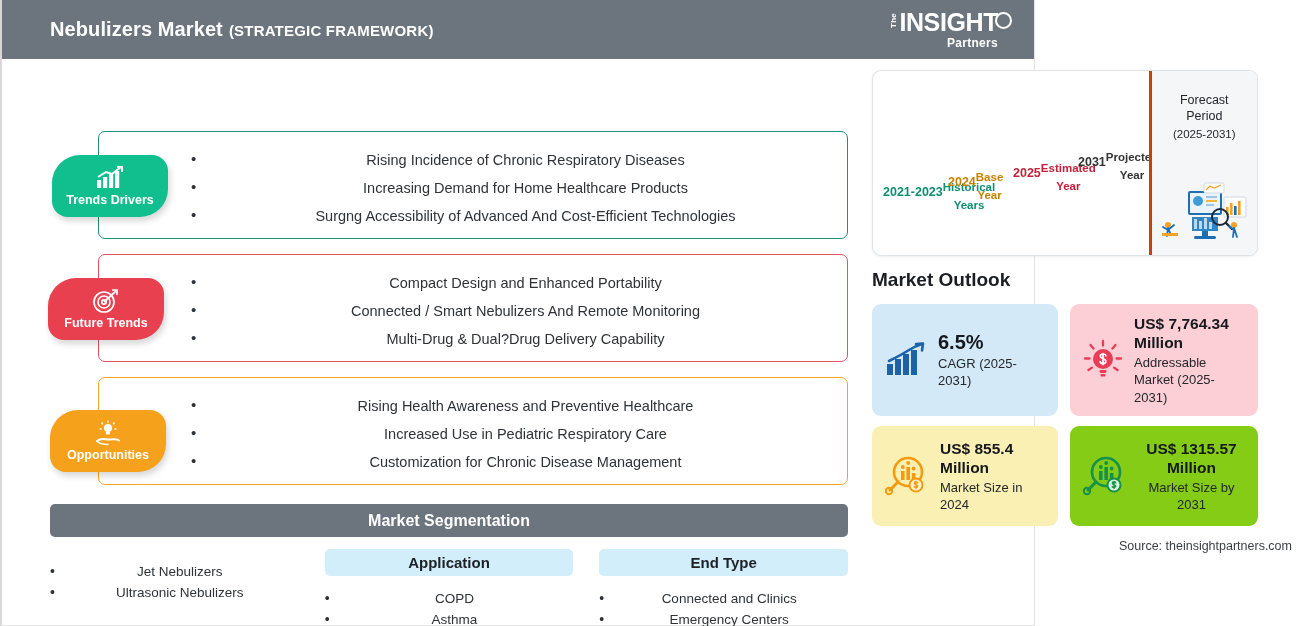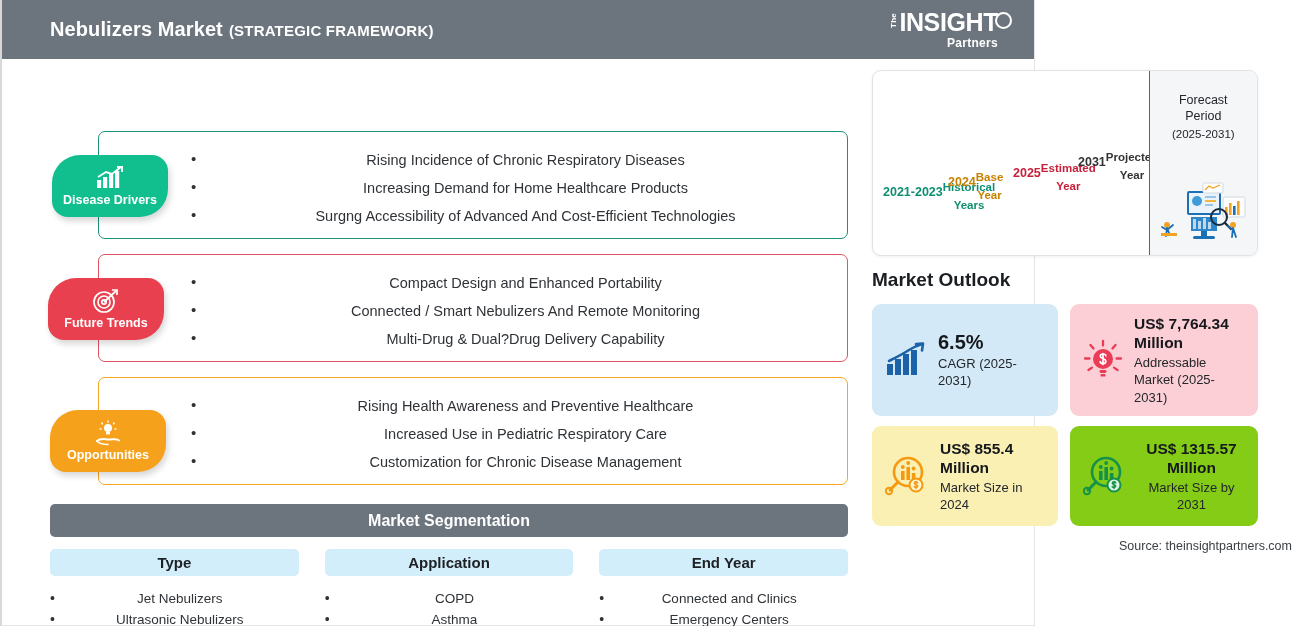--- a/index.html
+++ b/index.html
@@ -208,21 +208,21 @@
   }
   .bar-cap {
     font-size: 11.5px; font-weight: bold;
     text-align: center; line-height: 18px;
     margin-top: 5px;
   }
 
   .forecast-zone {
     width: 109px;
     background: #f4f6f8;
-    border-left: 1px solid #c2410c;
+    border-left: 3px solid #c2410c;
     border-radius: 0 9px 9px 0;
     position: relative;
     padding-top: 21px;
   }
   .forecast-txt {
     text-align: center;
     font-size: 12.5px;
     color: #23272b;
     line-height: 16px;
   }
@@ -301,21 +301,21 @@
         <div class="pill-icon">
           <svg width="30" height="24" viewBox="0 0 30 24">
             <rect x="2" y="14" width="4.2" height="8" fill="#fff"></rect>
             <rect x="8" y="11" width="4.2" height="11" fill="#fff"></rect>
             <rect x="14" y="8" width="4.2" height="14" fill="#fff"></rect>
             <rect x="20" y="5" width="4.2" height="17" fill="#fff"></rect>
             <path d="M3 11 L11 6 L17 8 L26 1" stroke="#fff" stroke-width="1.9" fill="none"></path>
             <path d="M22 1 L27 1 L27 6" stroke="#fff" stroke-width="1.9" fill="none"></path>
           </svg>
         </div>
-        <div class="pill-label">Disease Drivers</div>
+        <div class="pill-label">Trends Drivers</div>
       </div>
 
       <div class="factor-card red">
         <ul class="bullets">
           <li>Compact Design and Enhanced Portability</li>
           <li>Connected / Smart Nebulizers And Remote Monitoring</li>
           <li>Multi-Drug &amp; Dual?Drug Delivery Capability</li>
         </ul>
       </div>
       <div class="pill red">
@@ -347,37 +347,36 @@
             <path d="M4 21 C8 17.5 12 19.5 16 19.5 C20 19.5 24 18 26 20.5" stroke="#fff" stroke-width="2" fill="none" stroke-linecap="round"></path>
             <path d="M4 21 C6 23.5 10 24.5 15 24.5" stroke="#fff" stroke-width="1.6" fill="none" stroke-linecap="round"></path>
           </svg>
         </div>
         <div class="pill-label">Opportunities</div>
       </div>
 
       <div class="seg-title">Market Segmentation</div>
       <div class="seg-cols">
         <div class="seg-col">
-          <div class="seg-head">Type</div>
           <ul class="seg-list">
             <li>Jet Nebulizers</li>
             <li>Ultrasonic Nebulizers</li>
 
           </ul>
         </div>
         <div class="seg-col">
           <div class="seg-head">Application</div>
           <ul class="seg-list">
             <li>COPD</li>
             <li>Asthma</li>
 
           </ul>
         </div>
         <div class="seg-col">
-          <div class="seg-head">End Year</div>
+          <div class="seg-head">End Type</div>
           <ul class="seg-list">
             <li>Connected and Clinics</li>
             <li>Emergency Centers</li>
 
           </ul>
         </div>
       </div>
     </div>
 
     <div class="right-col">

